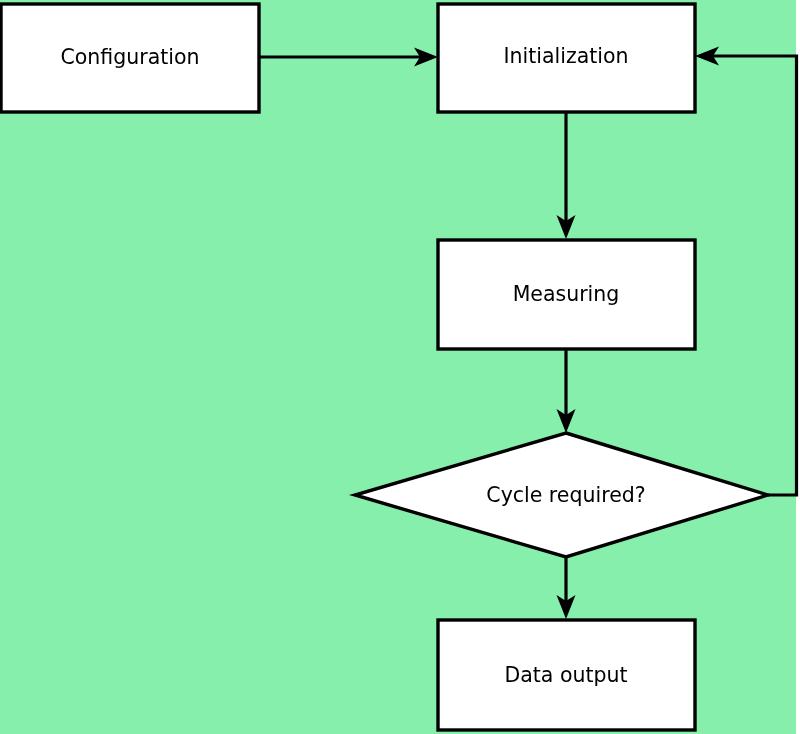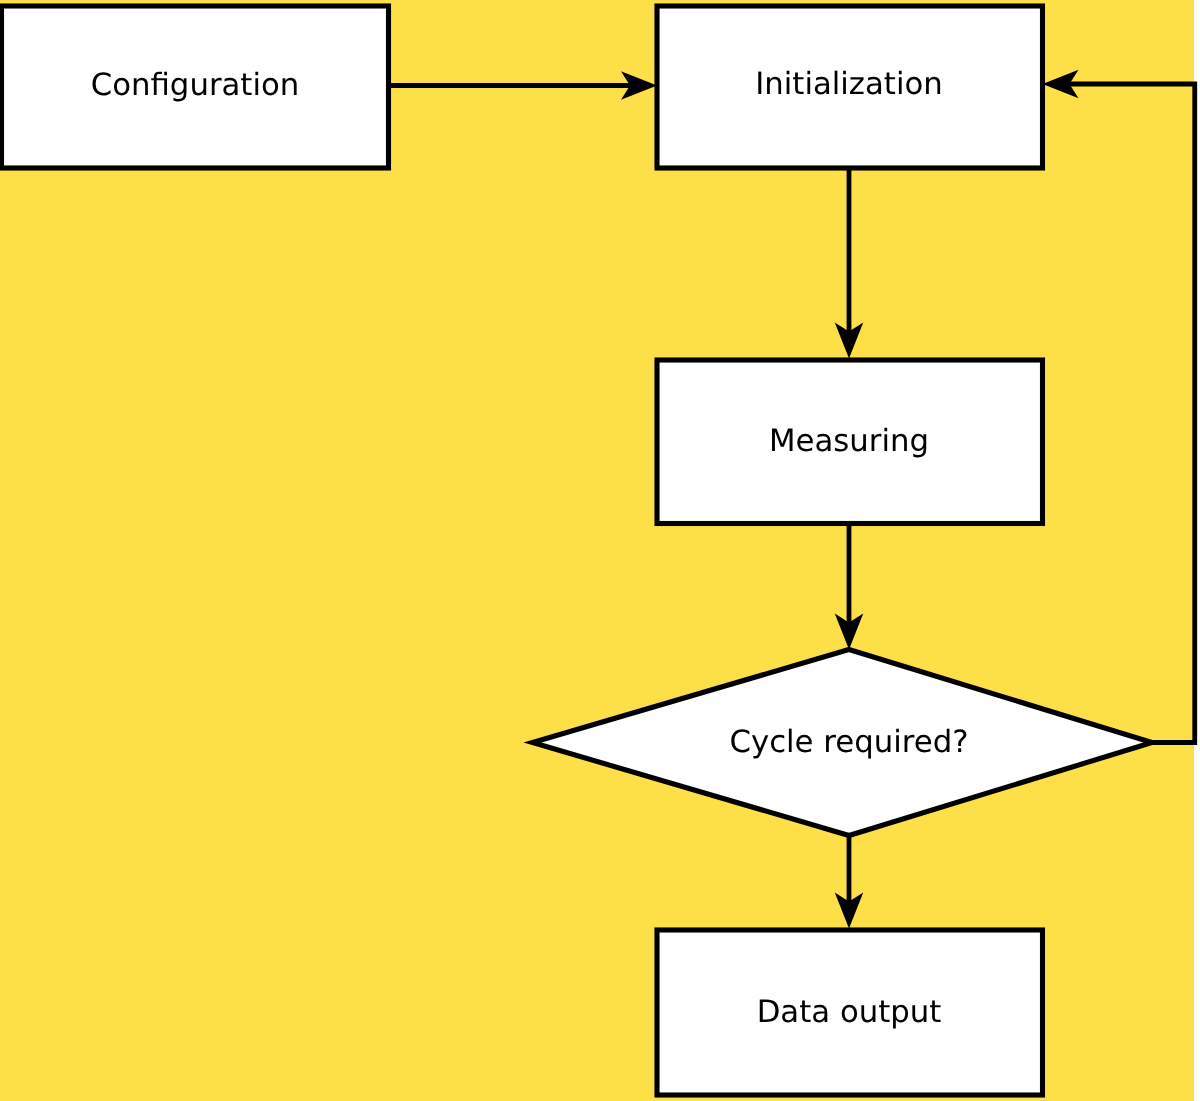--- a/index.html
+++ b/index.html
@@ -10,21 +10,21 @@
   body {
     width: 800px;
     height: 734px;
     overflow: hidden;
     font-family: "DejaVu Sans", sans-serif;
   }
   #flowchart-root {
     position: relative;
     width: 796px;
     height: 734px;
-    background: #fde047;
+    background: #86efac;
   }
   #flowchart-svg {
     display: block;
     width: 800px;
     height: 734px;
   }
   .node-shape {
     fill: #ffffff;
     stroke: #000000;
     stroke-width: 3.4;

